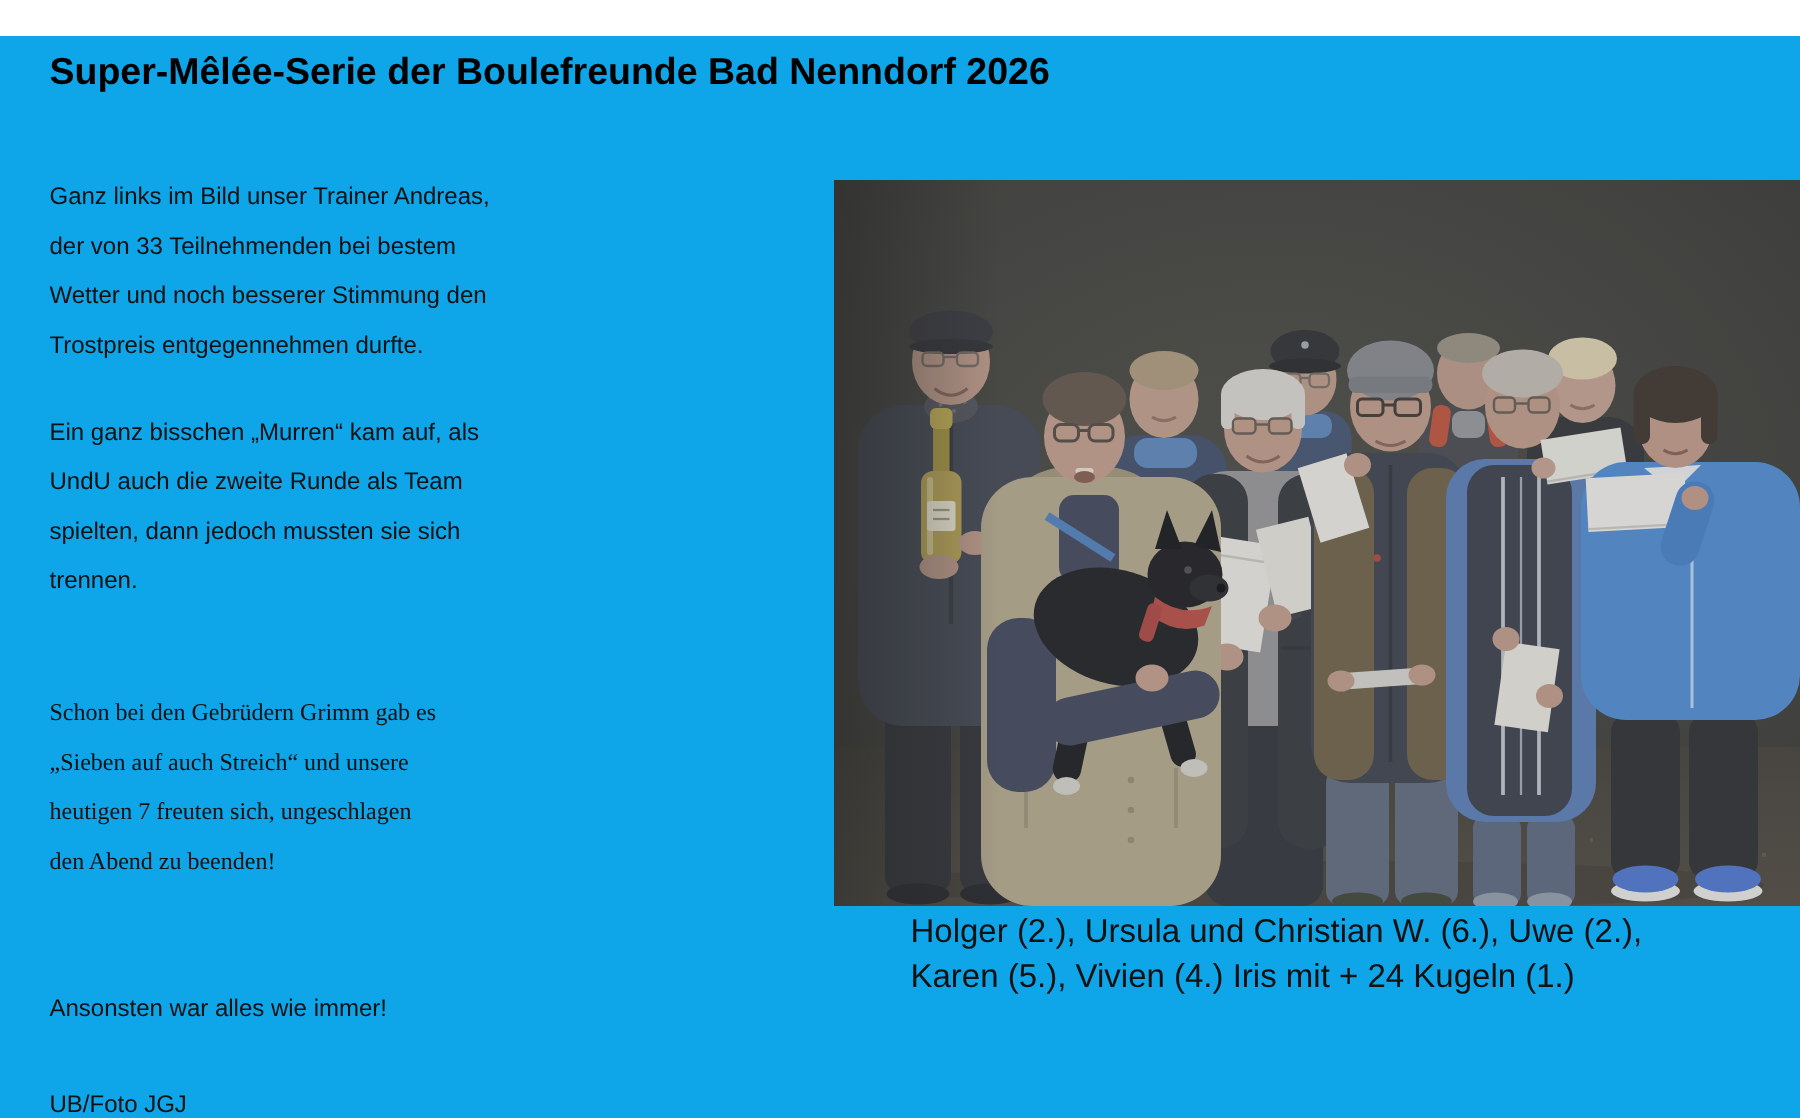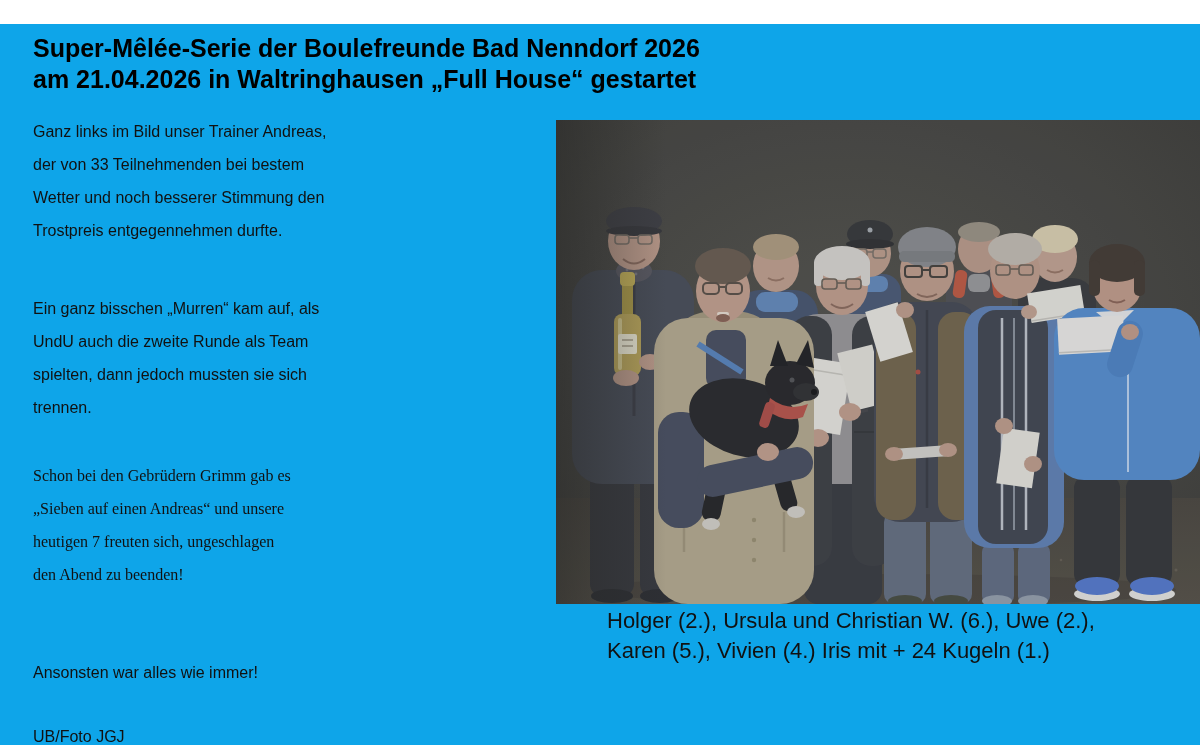--- a/index.html
+++ b/index.html
@@ -24,21 +24,21 @@
     white-space: nowrap;
   }
   .para {
     position: absolute;
     left: 33px;
     font-size: 16px;
     line-height: 33px;
     white-space: nowrap;
   }
   #p1 { top: 91px; }
-  #p2 { top: 268px; }
+  #p2 { top: 248px; }
   #p3 { top: 435px; font-family: Liberation Serif, serif; }
   #closing { top: 632px; }
   #credit  { top: 696px; }
   figure.photo {
     position: absolute;
     left: 556px;
     top: 96px;
     width: 644px;
     height: 484px;
     margin: 0;
@@ -53,40 +53,39 @@
     white-space: nowrap;
   }
 </style>
 </head>
 <body>
 
 <div id="page">
 
   <div class="title">
     <div>Super-Mêlée-Serie der Boulefreunde Bad Nenndorf 2026</div>
-    <div>am 21.04.2026 in Waltringhausen „Full House“ gestartet</div>
   </div>
 
   <div id="p1" class="para">
     <div>Ganz links im Bild unser Trainer Andreas,</div>
     <div>der von 33 Teilnehmenden bei bestem</div>
     <div>Wetter und noch besserer Stimmung den</div>
     <div>Trostpreis entgegennehmen durfte.</div>
   </div>
 
   <div id="p2" class="para">
     <div>Ein ganz bisschen „Murren“ kam auf, als</div>
     <div>UndU auch die zweite Runde als Team</div>
     <div>spielten, dann jedoch mussten sie sich</div>
     <div>trennen.</div>
   </div>
 
   <div id="p3" class="para">
     <div>Schon bei den Gebrüdern Grimm gab es</div>
-    <div>„Sieben auf einen Andreas“ und unsere</div>
+    <div>„Sieben auf auch Streich“ und unsere</div>
     <div>heutigen 7 freuten sich, ungeschlagen</div>
     <div>den Abend zu beenden!</div>
   </div>
 
   <div id="closing" class="para">Ansonsten war alles wie immer!</div>
   <div id="credit" class="para">UB/Foto JGJ</div>
 
   <figure class="photo" aria-label="Nächtliches Gruppenfoto von Boule-Spielern mit Urkunden, Sektflasche und schwarzem Hund">
     <svg viewBox="0 0 644 484" xmlns="http://www.w3.org/2000/svg">
       <defs>

